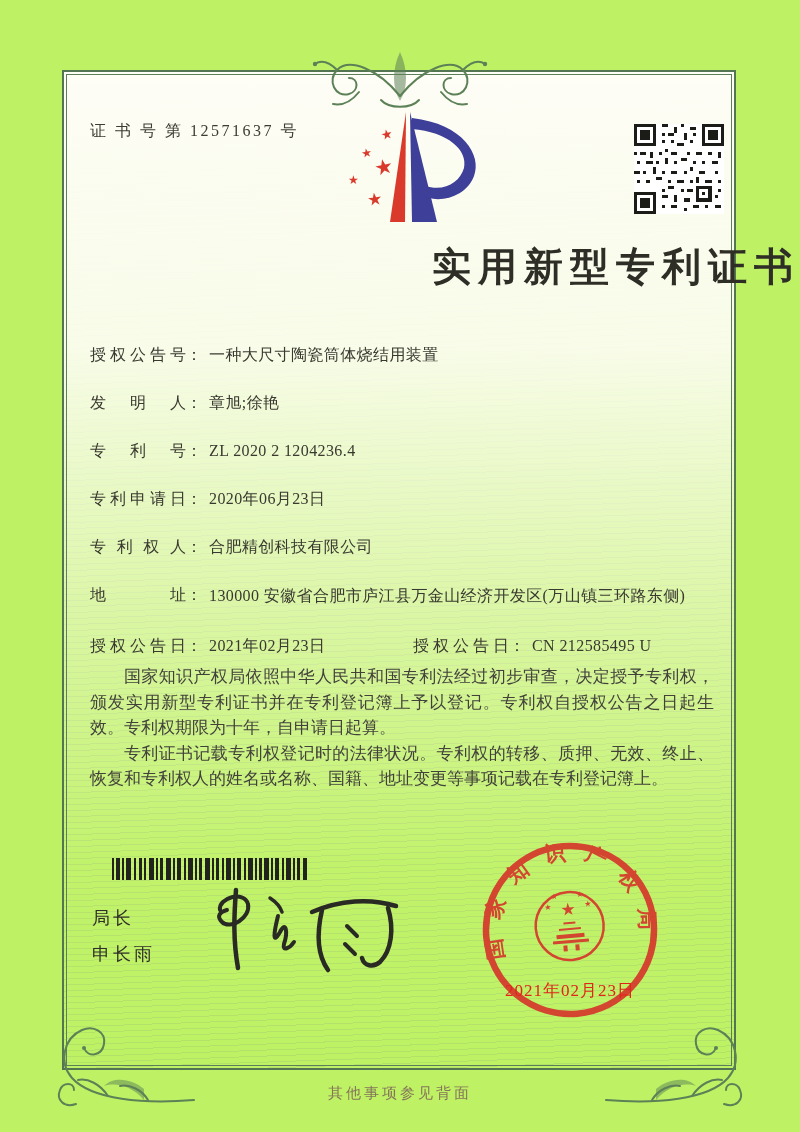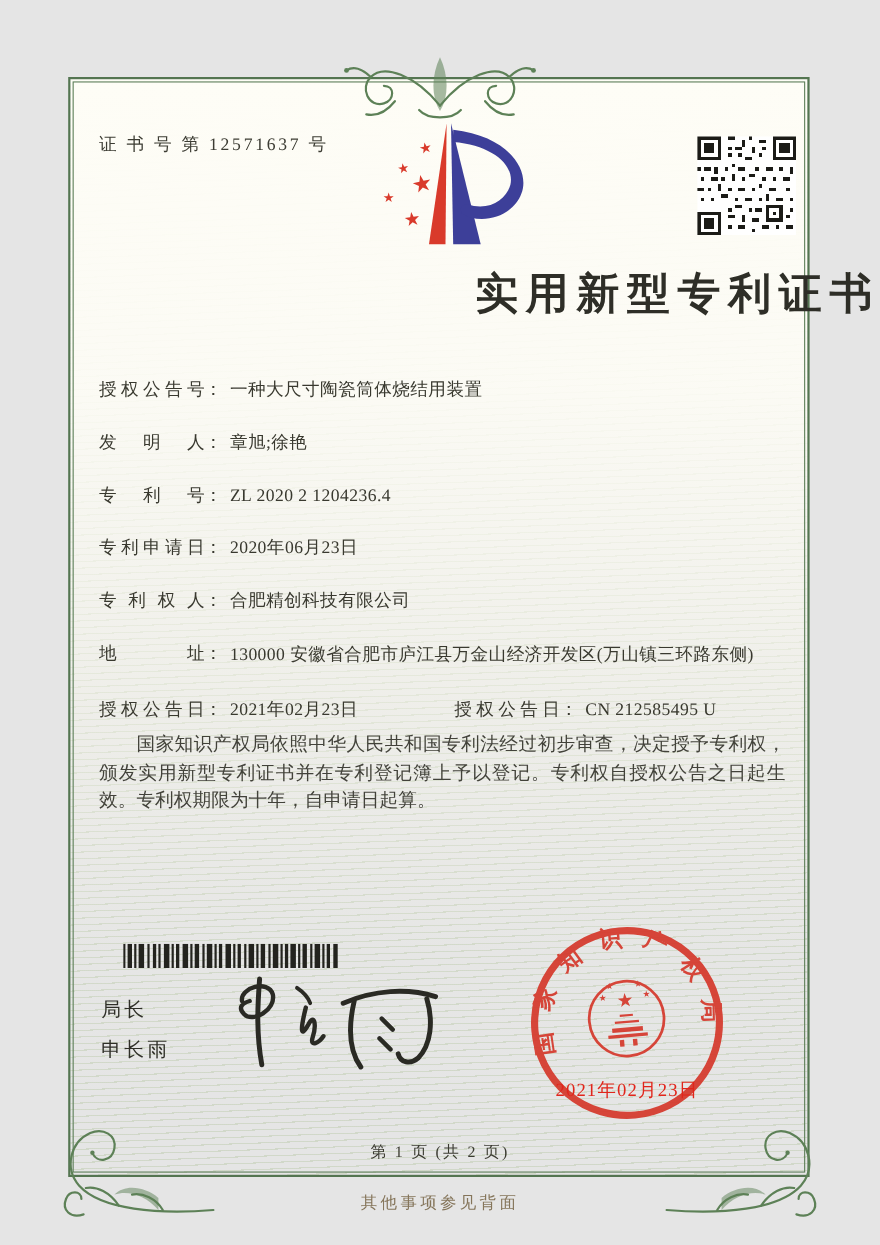--- a/index.html
+++ b/index.html
@@ -3,21 +3,21 @@
 <meta charset="utf-8">
 <style>
   * { margin:0; padding:0; box-sizing:border-box; }
   html,body { width:800px; }
   body{
     font-family:"Liberation Serif","DejaVu Serif",serif;
     background:#ffffff;
   }
   .page{
     position:relative; width:800px; height:1132px;
-    background:#e5e5e5; overflow:hidden;padding-left:32px;
+    background:#bef264; overflow:hidden;padding-left:32px;
   }
   
   .frame{
     position:absolute; left:62px; top:70px; width:674px; height:1000px;
     border:2px solid #547551;
     background:
       linear-gradient(180deg, rgba(254,253,246,1) 0%, rgba(254,253,246,0.9) 28%,
         rgba(252,251,240,0.45) 55%, rgba(247,248,230,0.05) 80%, rgba(242,246,220,0) 100%),
       repeating-linear-gradient(178deg, rgba(148,176,116,0.25) 0 1px, rgba(255,255,255,0) 1px 6px);
   }
@@ -193,20 +193,21 @@
       <span class="row-pair pair2">
         <span class="row-label">授权公告日</span>
           <span class="colon">：</span>
         <span class="row-value">CN 212585495 U</span>
       </span>
     </div>
   </div>
 
   <div class="body-text">
     <p>国家知识产权局依照中华人民共和国专利法经过初步审查，决定授予专利权，颁发实用新型专利证书并在专利登记簿上予以登记。专利权自授权公告之日起生效。专利权期限为十年，自申请日起算。</p>
+    <p>专利证书记载专利权登记时的法律状况。专利权的转移、质押、无效、终止、恢复和专利权人的姓名或名称、国籍、地址变更等事项记载在专利登记簿上。</p>
   </div>
 
   <svg class="barcode" viewBox="0 0 196 22" preserveAspectRatio="none">
     <g fill="#23231e">
       <rect x="0" y="0" width="2" height="22"></rect>
         <rect x="4" y="0" width="4" height="22"></rect>
         <rect x="10" y="0" width="2" height="22"></rect>
         <rect x="14" y="0" width="5" height="22"></rect>
       <rect x="22" y="0" width="2" height="22"></rect>
         <rect x="27" y="0" width="3" height="22"></rect>
@@ -278,16 +279,15 @@
       <rect x="76" y="94" width="28" height="4"></rect>
       <rect x="79" y="88" width="22" height="2"></rect>
       <rect x="84" y="82" width="12" height="2"></rect>
       <rect x="82" y="105" width="4" height="6"></rect>
       <rect x="94" y="105" width="4" height="6"></rect>
     </g>
   </svg>
 
   <div class="seal-date">2021年02月23日</div>
 
-  <div class="page-info">第 1 页 (共 2 页)</div>
   <div class="back-note">其他事项参见背面</div>
 
 </div>
 
 </body></html>

